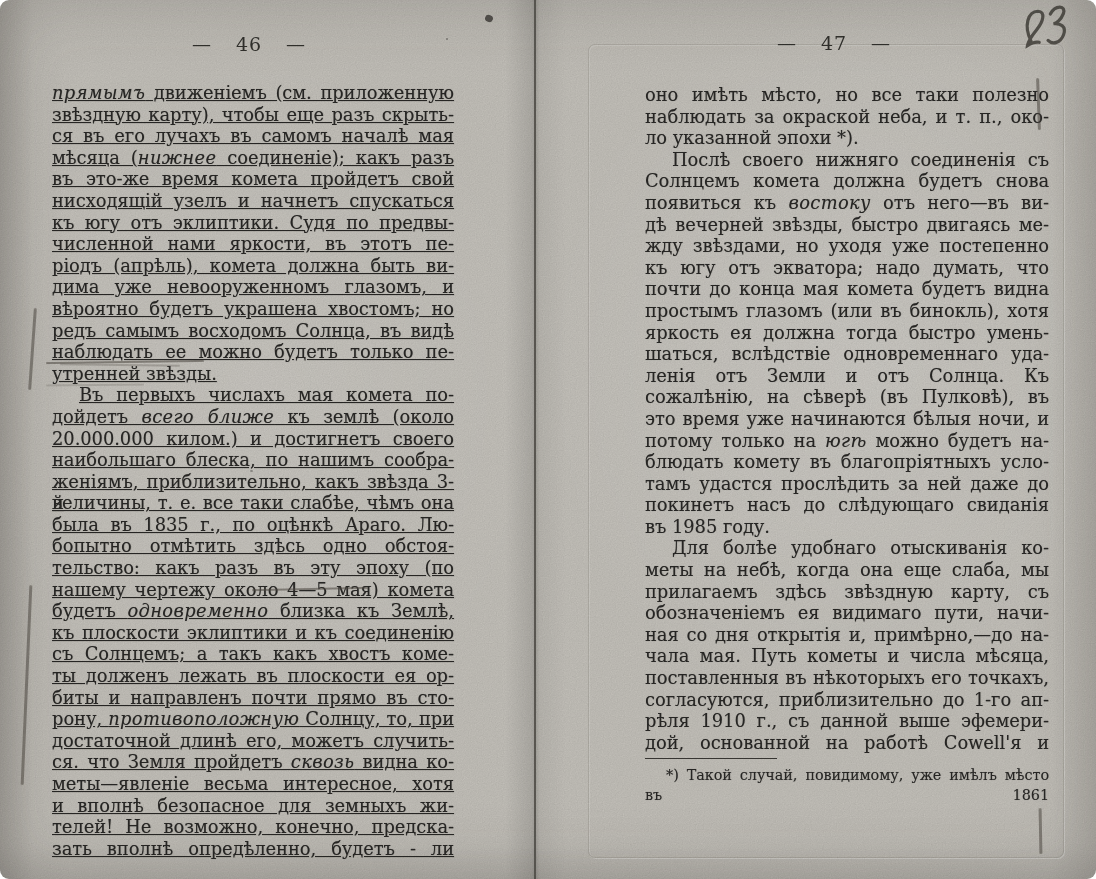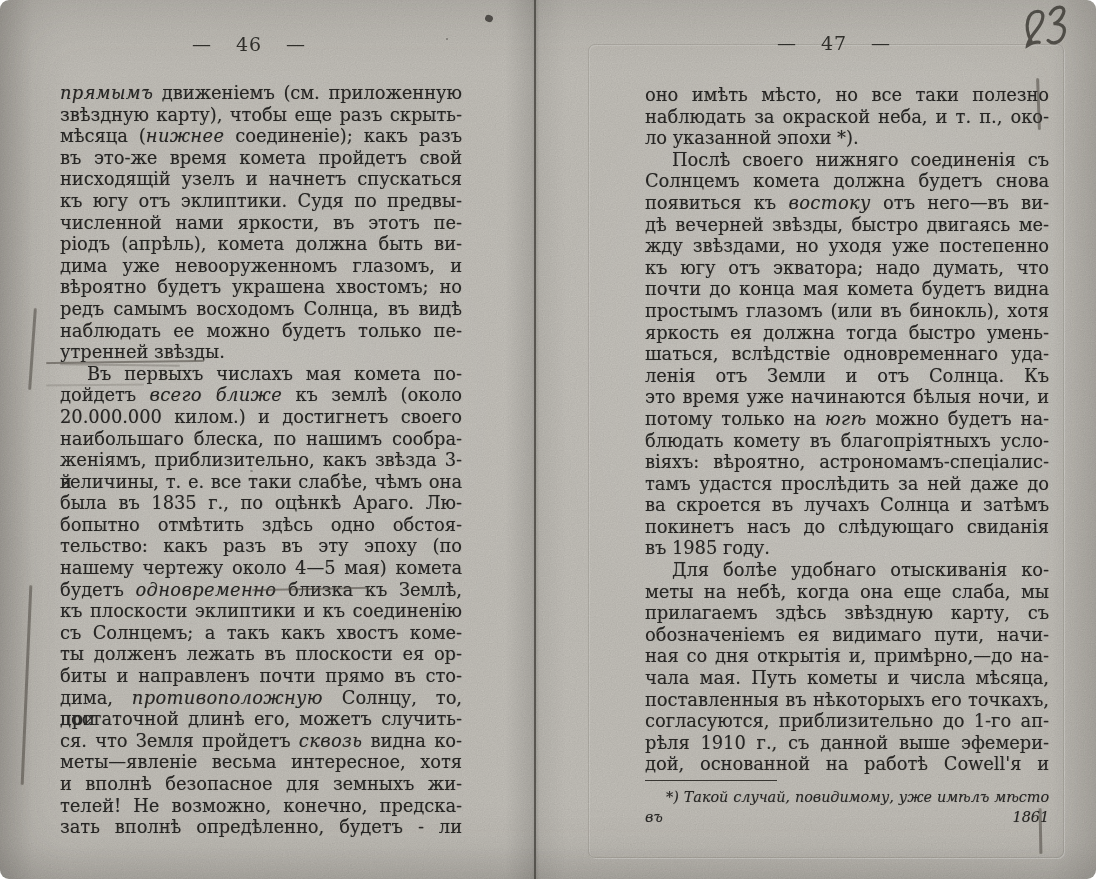--- a/index.html
+++ b/index.html
@@ -21,30 +21,30 @@
     background:#54514b;opacity:0.85;}
   .blind-frame{position:absolute;left:588px;top:44px;width:474px;height:812px;
     border:1px solid rgba(110,104,96,0.20);border-radius:7px;
     box-shadow:1px 1px 0 rgba(255,255,255,0.28), inset 1px 1px 0 rgba(255,255,255,0.18);}
   .page-header{position:absolute;display:flex;justify-content:center;align-items:baseline;
     gap:24px;font-size:19px;color:#34332f;letter-spacing:1px;}
   .hdr-left{left:48px;top:33px;width:402px;}
   .hdr-right{left:633px;top:32px;width:402px;}
   .col{position:absolute;font-size:17.8px;color:#2a2927;
     text-shadow:0.3px 0.3px 0.7px rgba(42,41,39,0.38);}
-  .col-left{left:60px;top:82px;width:402px;}
+  .col-left{left:52px;top:82px;width:402px;text-decoration:underline;}
   .col-right{left:645px;top:84px;width:404px;}
   .line{height:21.6px;line-height:21.6px;text-align:justify;text-align-last:justify;
     white-space:normal;overflow:visible;}
   .line.indent{text-indent:27px;}
   .line.para-end{text-align-last:left;}
   .it{font-style:italic;letter-spacing:0.4px;}
   .footnote{margin-top:5px;}
   .fn-rule{width:132px;height:1px;background:#3d3b37;margin:0 0 6px 0;}
-  .fn-lines .line{font-size:14.3px;height:20px;line-height:20px;font-style:italic;}
+  .fn-lines .line{font-size:14.3px;height:20px;line-height:20px;}
   .fn-lines .line.indent{text-indent:21px;}
   .pencil{position:absolute;background:rgba(82,77,70,0.55);border-radius:2px;
     filter:blur(0.4px);}
   .u1{left:46px;top:361px;width:158px;height:2px;transform:rotate(-0.8deg);}
   .u1b{left:60px;top:364px;width:120px;height:2px;opacity:0.5;transform:rotate(0.7deg);}
   .u2{left:46px;top:384px;width:98px;height:2px;opacity:0.35;transform:rotate(-0.5deg);}
   .u3{left:252px;top:588px;width:116px;height:2px;transform:rotate(-1.2deg);}
   .m1{left:31px;top:308px;width:3px;height:82px;transform:rotate(4deg);}
   .m2{left:25px;top:585px;width:3px;height:200px;transform:rotate(2.5deg);}
   .m3{left:1037px;top:78px;width:3px;height:52px;transform:rotate(-2deg);}
@@ -67,20 +67,21 @@
   <div class="blind-frame"></div>
 
   <div class="page-header hdr-left">
     <span>—</span>
     <span>46</span>
     <span>—</span>
   </div>
   <div class="col col-left">
       <div class="line"><span></span><span class="it">прямымъ</span><span> движеніемъ (см. приложенную</span></div>
       <div class="line"><span>звѣздную карту), чтобы еще разъ скрыть-</span></div>
+      <div class="line"><span>ся въ его лучахъ въ самомъ началѣ мая</span></div>
       <div class="line"><span>мѣсяца (</span><span class="it">нижнее</span><span> соединеніе); какъ разъ</span></div>
       <div class="line"><span>въ это-же время комета пройдетъ свой</span></div>
       <div class="line"><span>нисходящій узелъ и начнетъ спускаться</span></div>
       <div class="line"><span>къ югу отъ эклиптики. Судя по предвы-</span></div>
       <div class="line"><span>численной нами яркости, въ этотъ пе-</span></div>
       <div class="line"><span>ріодъ (апрѣль), комета должна быть ви-</span></div>
       <div class="line"><span>дима уже невооруженномъ глазомъ, и</span></div>
       <div class="line"><span>вѣроятно будетъ украшена хвостомъ; но</span></div>
       <div class="line"><span>редъ самымъ восходомъ Солнца, въ видѣ</span></div>
       <div class="line"><span>наблюдать ее можно будетъ только пе-</span></div>
@@ -93,21 +94,21 @@
       <div class="line"><span>величины, т. е. все таки слабѣе, чѣмъ она</span></div>
       <div class="line"><span>была въ 1835 г., по оцѣнкѣ Араго. Лю-</span></div>
       <div class="line"><span>бопытно отмѣтить здѣсь одно обстоя-</span></div>
       <div class="line"><span>тельство: какъ разъ въ эту эпоху (по</span></div>
       <div class="line"><span>нашему чертежу около 4—5 мая) комета</span></div>
       <div class="line"><span>будетъ </span><span class="it">одновременно</span><span> близка къ Землѣ,</span></div>
       <div class="line"><span>къ плоскости эклиптики и къ соединенію</span></div>
       <div class="line"><span>съ Солнцемъ; а такъ какъ хвостъ коме-</span></div>
       <div class="line"><span>ты долженъ лежать въ плоскости ея ор-</span></div>
       <div class="line"><span>биты и направленъ почти прямо въ сто-</span></div>
-      <div class="line"><span>дима, </span><span class="it">противоположную</span><span> Солнцу, то, при</span></div>
+      <div class="line"><span>рону, </span><span class="it">противоположную</span><span> Солнцу, то, при</span></div>
       <div class="line"><span>достаточной длинѣ его, можетъ случить-</span></div>
       <div class="line"><span>ся. что Земля пройдетъ </span><span class="it">сквозь</span><span> видна ко-</span></div>
       <div class="line"><span>меты—явленіе весьма интересное, хотя</span></div>
       <div class="line"><span>и вполнѣ безопасное для земныхъ жи-</span></div>
       <div class="line"><span>телей! Не возможно, конечно, предска-</span></div>
       <div class="line"><span>зать вполнѣ опредѣленно, будетъ - ли</span></div>
     </div>
 
   <div class="page-header hdr-right">
     <span>—</span>
@@ -123,26 +124,25 @@
         <div class="line"><span>Солнцемъ комета должна будетъ снова</span></div>
         <div class="line"><span>появиться къ </span><span class="it">востоку</span><span> отъ него—въ ви-</span></div>
         <div class="line"><span>дѣ вечерней звѣзды, быстро двигаясь ме-</span></div>
         <div class="line"><span>жду звѣздами, но уходя уже постепенно</span></div>
         <div class="line"><span>къ югу отъ экватора; надо думать, что</span></div>
         <div class="line"><span>почти до конца мая комета будетъ видна</span></div>
         <div class="line"><span>простымъ глазомъ (или въ бинокль), хотя</span></div>
         <div class="line"><span>яркость ея должна тогда быстро умень-</span></div>
         <div class="line"><span>шаться, вслѣдствіе одновременнаго уда-</span></div>
         <div class="line"><span>ленія отъ Земли и отъ Солнца. Къ</span></div>
+        <div class="line"><span>сожалѣнію, на сѣверѣ (въ Пулковѣ), въ</span></div>
         <div class="line"><span>это время уже начинаются бѣлыя ночи, и</span></div>
         <div class="line"><span>потому только на </span><span class="it">югѣ</span><span> можно будетъ на-</span></div>
         <div class="line"><span>блюдать комету въ благопріятныхъ усло-</span></div>
-        <div class="line"><span>віяхъ: вѣроятно, астрономамъ-спеціалис-</span></div>
         <div class="line"><span>тамъ удастся прослѣдить за ней даже до</span></div>
-        <div class="line"><span>ва скроется въ лучахъ Солнца и затѣмъ</span></div>
         <div class="line"><span>покинетъ насъ до слѣдующаго свиданія</span></div>
         <div class="line para-end"><span>въ 1985 году.</span></div>
         <div class="line indent"><span>Для болѣе удобнаго отыскиванія ко-</span></div>
         <div class="line"><span>меты на небѣ, когда она еще слаба, мы</span></div>
         <div class="line"><span>прилагаемъ здѣсь звѣздную карту, съ</span></div>
         <div class="line"><span>обозначеніемъ ея видимаго пути, начи-</span></div>
         <div class="line"><span>ная со дня открытія и, примѣрно,—до на-</span></div>
         <div class="line"><span>чала мая. Путь кометы и числа мѣсяца,</span></div>
         <div class="line"><span>поставленныя въ нѣкоторыхъ его точкахъ,</span></div>
         <div class="line"><span>согласуются, приблизительно до 1-го ап-</span></div>

